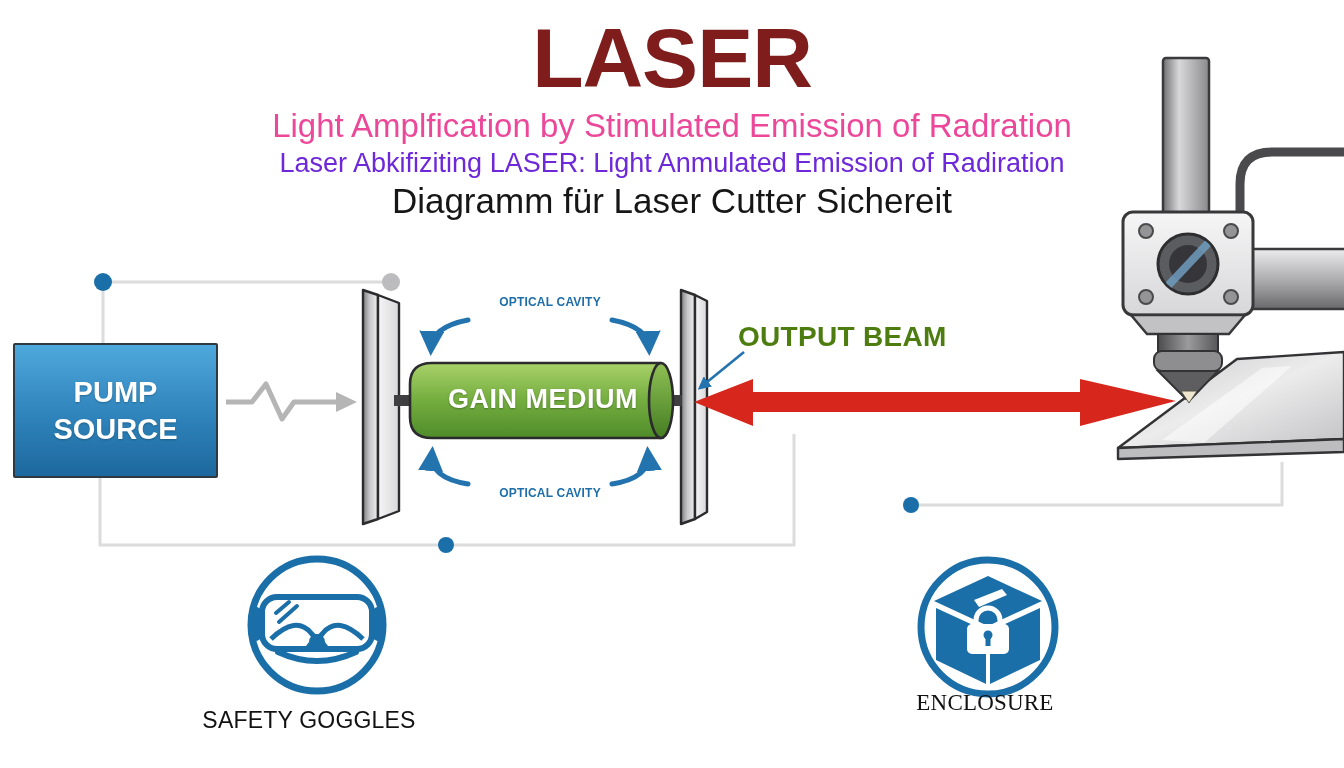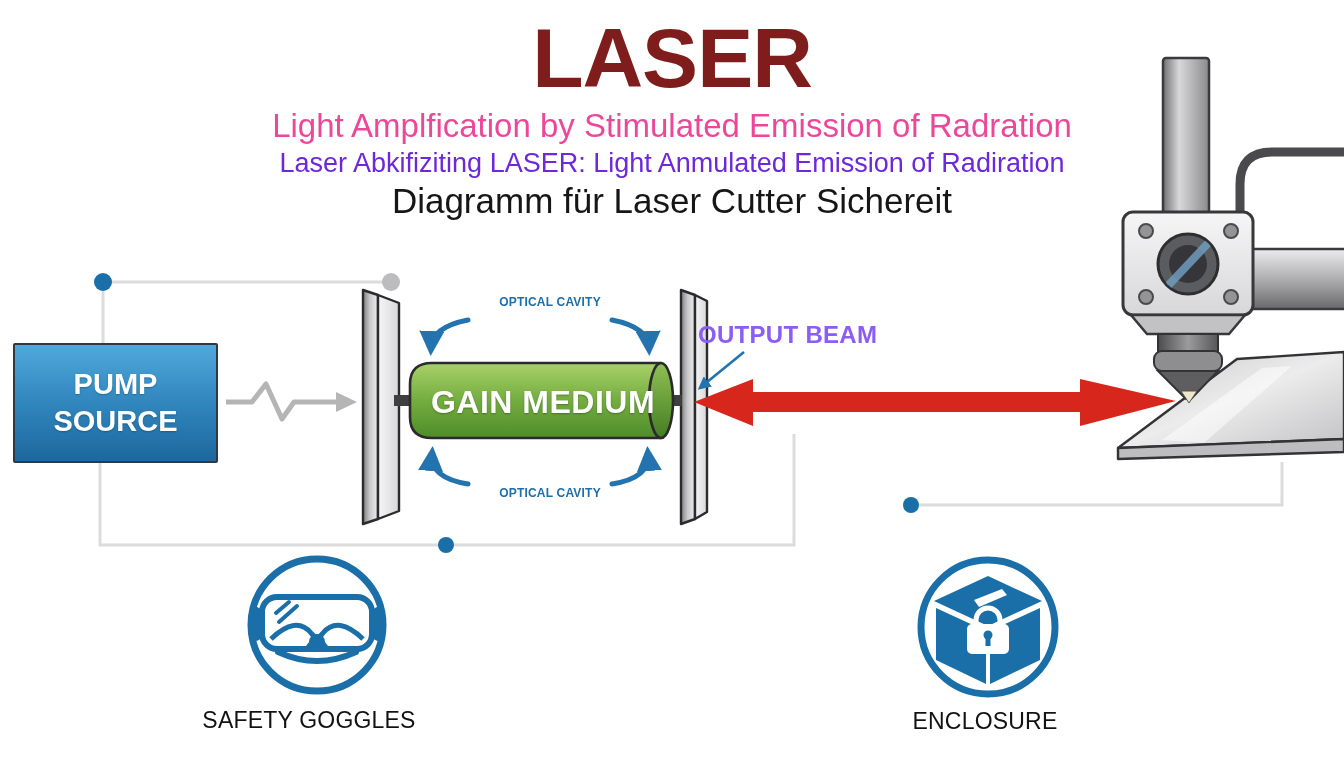--- a/index.html
+++ b/index.html
@@ -14,43 +14,43 @@
 
   
   .title-block{left:172px;top:10px;width:1000px;text-align:center;color:#101010;}
   .main-title{font-size:84px;font-weight:bold;letter-spacing:-1px;line-height:96px;color:#7f1d1d;}
   .sub1{font-size:33px;line-height:36px;color:#ec4899;margin-top:2px;}
   .sub2{font-size:27px;line-height:38px;color:#6d28d9;}
   .sub3{font-size:35px;line-height:38px;color:#161616;}
 
   
   .pump-box{
-    left:13px;top:343px;width:205px;height:120px;box-sizing:border-box;
+    left:13px;top:343px;width:205px;height:135px;box-sizing:border-box;
     background:linear-gradient(180deg,#4fa8dc 0%,#2e83ba 55%,#1d689e 100%);
     border:2px solid #2e3942;border-radius:2px;
     display:flex;flex-direction:column;align-items:center;justify-content:center;
     color:#ffffff;font-weight:bold;font-size:29px;line-height:37px;
     text-shadow:0 1px 2px rgba(0,0,0,.25);
   }
 
   
   .cavity-label{width:220px;text-align:center;color:#1d6ea9;font-weight:bold;font-size:12px;letter-spacing:.2px;}
   .cavity-top{left:440px;top:295px;}
   .cavity-bottom{left:440px;top:486px;}
   .gain-label{
     left:412px;top:384px;width:262px;text-align:center;
-    color:#ffffff;font-weight:bold;font-size:32px;letter-spacing:.5px;
+    color:#ffffff;font-weight:bold;font-size:27px;letter-spacing:.5px;
     text-shadow:0 1px 2px rgba(0,0,0,.3);
   }
-  .output-label{left:698px;top:321px;color:#8b5cf6;font-weight:bold;font-size:24px;letter-spacing:.3px;}
+  .output-label{left:738px;top:321px;color:#4d7c0f;font-weight:bold;font-size:28px;letter-spacing:.3px;}
 
   
   .safety-label{text-align:center;color:#121212;font-size:23px;letter-spacing:.2px;}
   .goggles-label{left:189px;top:707px;width:224px;margin-left:8px;}
-  .enclosure-label{left:883px;top:708px;width:204px;}
+  .enclosure-label{left:883px;top:690px;width:204px;font-family:Liberation Serif, serif;}
 </style>
 </head>
 <body>
 
 <div id="stage">
 
   <svg width="1344" height="768" viewBox="0 0 1344 768">
     <defs>
       <linearGradient id="mirrorFace" x1="0" y1="0" x2="1" y2="0">
         <stop offset="0" stop-color="#7e7e80"></stop>

